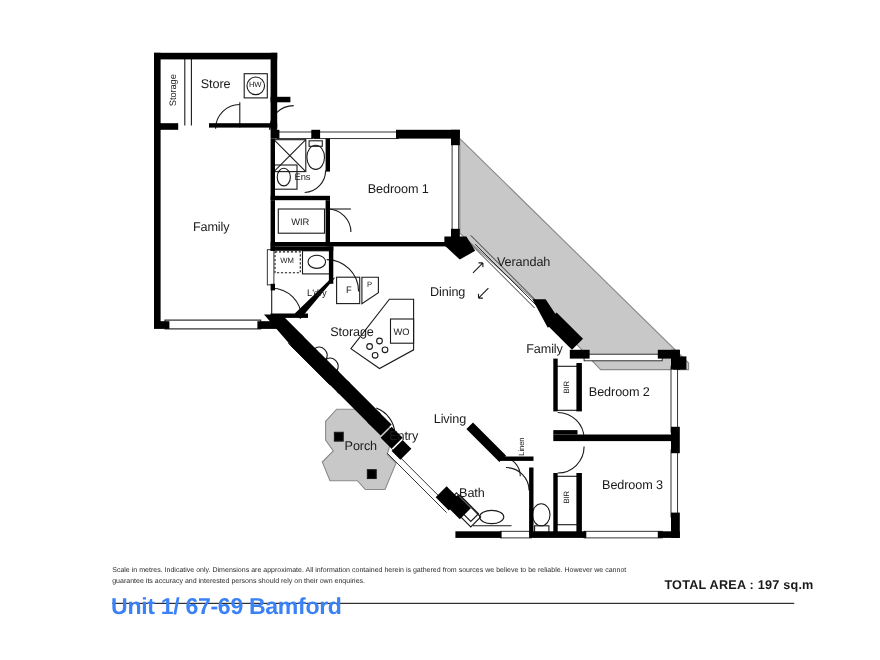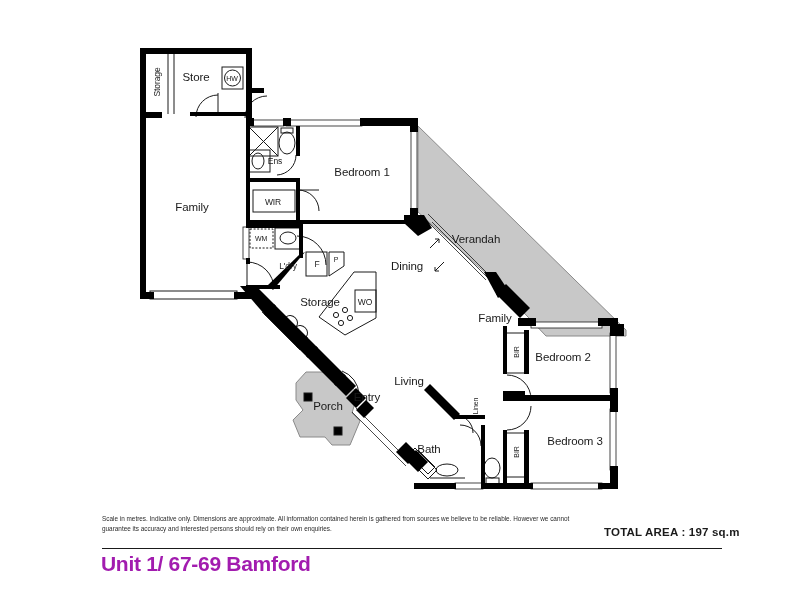--- a/index.html
+++ b/index.html
@@ -32,22 +32,22 @@
     font-size:6.4px;line-height:1.55;color:#2b2b2b;
     font-family:"Liberation Sans","DejaVu Sans",sans-serif;
   }
   #total-area-text{
     position:absolute;left:592px;top:18px;
     font-size:11.5px;font-weight:bold;color:#1a1a1a;
     letter-spacing:0.2px;white-space:nowrap;
   }
   #footer-rule{position:absolute;left:90px;top:40px;width:620px;height:1.4px;background:#1a1a1a;}
   #plan-title{
-    position:absolute;left:89px;top:44px;
-    font-size:21px;font-weight:bold;color:#a21caf;letter-spacing:-0.3px;white-space:nowrap;
+    position:absolute;left:89px;top:32px;
+    font-size:21px;font-weight:bold;color:#3b82f6;letter-spacing:-0.3px;white-space:nowrap;
   }
 </style>
 </head>
 <body>
 
 <div id="plan-root">
 
   <svg id="floorplan-svg" viewBox="0 0 800 600">
 
     <g>

